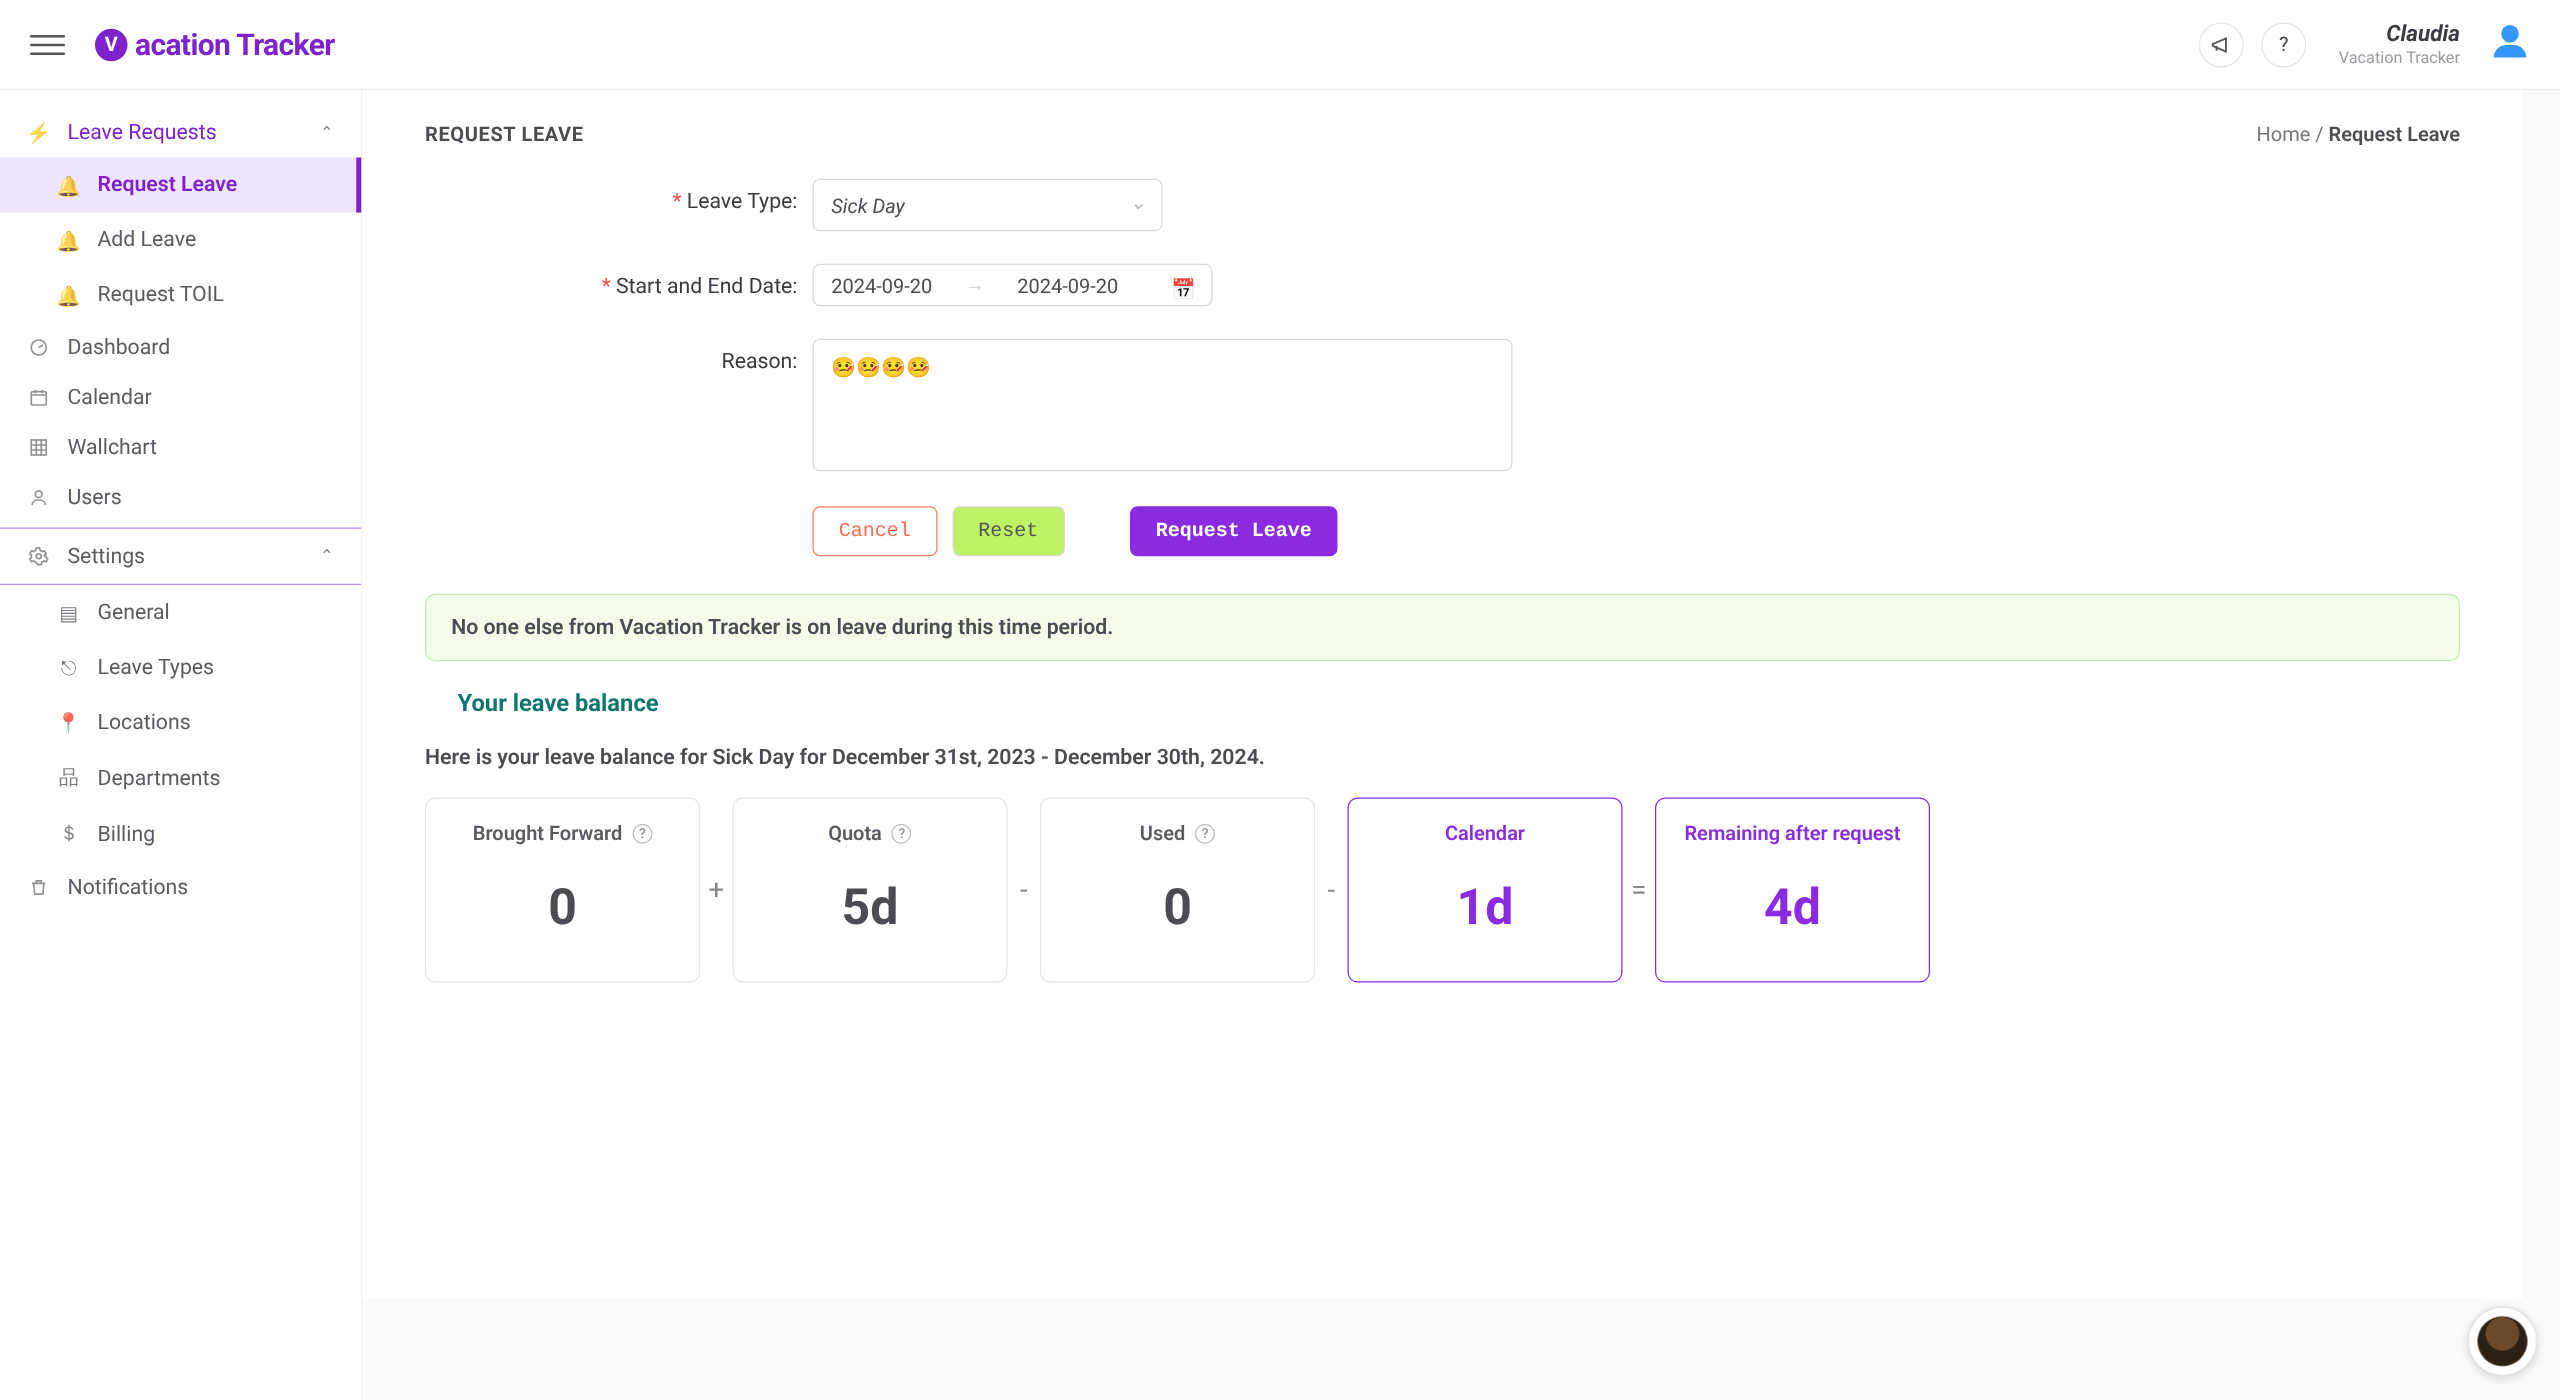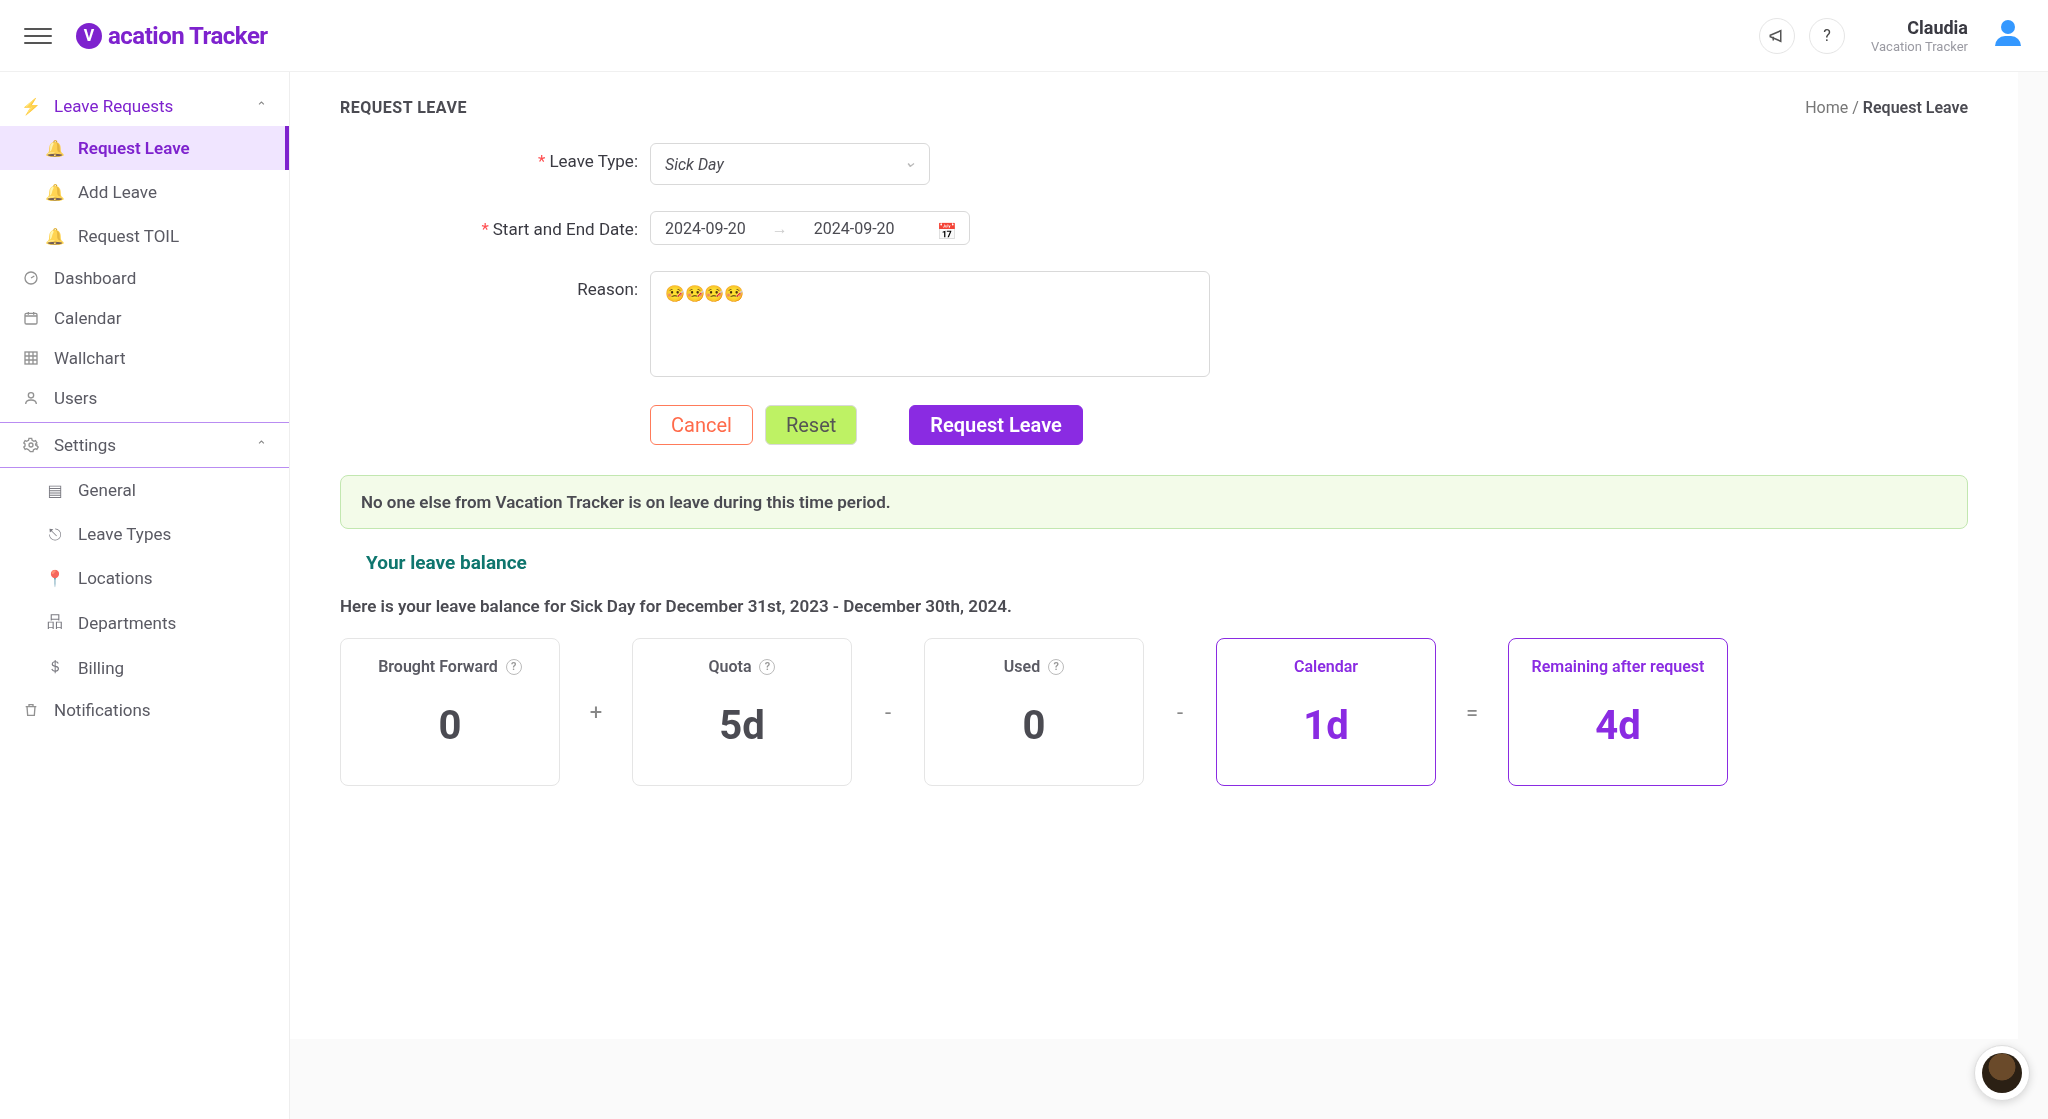--- a/index.html
+++ b/index.html
@@ -9,21 +9,21 @@
   
   .header { height:72px; display:flex; align-items:center; padding:0 24px; border-bottom:1px solid #f0f0f0; background:#fff; position:relative; z-index:20; }
   .hamburger { width:28px; height:28px; margin-right:24px; display:flex; flex-direction:column; justify-content:center; gap:5px; cursor:pointer; }
   .hamburger span { display:block; height:2px; background:#555; border-radius:1px; }
   .brand { display:flex; align-items:center; gap:6px; }
   .brand-logo { width:26px; height:26px; border-radius:50%; background:#7e22ce; display:flex; align-items:center; justify-content:center; color:#fff; font-weight:700; font-size:16px; }
   .brand-text { color:#7e22ce; font-weight:700; font-size:24px; letter-spacing:-0.5px; }
   .header-right { margin-left:auto; display:flex; align-items:center; gap:14px; }
   .icon-circle { width:36px; height:36px; border:1px solid #e5e5e5; border-radius:50%; display:flex; align-items:center; justify-content:center; color:#444; background:#fff; cursor:pointer; }
   .user-block { text-align:right; margin-left:12px; line-height:1.2; }
-  .user-name { font-weight:700; font-size:18px; color:#3a3a42; }
+  .user-name { font-weight:700; font-size:18px; color:#3a3a42;font-style:italic; }
   .user-sub { font-size:13px; color:#9a9aa2; }
   .avatar-icon { width:32px; height:32px; margin-left:10px; display:flex; flex-direction:column; align-items:center; cursor:pointer; }
   .avatar-head { width:14px; height:14px; border-radius:50%; background:#3498ff; }
   .avatar-body { width:26px; height:10px; border-radius:10px 10px 0 0; background:#3498ff; margin-top:2px; }
 
   
   .layout { display:flex; min-height:calc(100vh - 72px); }
   .sidebar { width:290px; border-right:1px solid #eee; background:#fff; padding:14px 0 40px; }
   .side-section { padding:10px 22px; display:flex; align-items:center; gap:14px; color:#5a5a63; font-size:17px; cursor:pointer; }
   .side-section.expandable { justify-content:flex-start; }
@@ -50,31 +50,31 @@
   .form-label .req { color:#ff4d4f; margin-right:4px; }
   .form-field { flex:1; }
   .select, .daterange, .textarea { border:1px solid #d9d9d9; border-radius:6px; background:#fff; font-size:16px; color:#4b4b52; }
   .select { height:42px; width:280px; padding:0 34px 0 14px; display:flex; align-items:center; position:relative; cursor:pointer;font-style:italic; }
   .select::after { content:"⌄"; position:absolute; right:12px; top:8px; color:#bbb; font-size:16px; pointer-events:none; }
   .daterange { height:34px; width:320px; padding:0 40px 0 14px; display:flex; align-items:center; position:relative; gap:26px; cursor:pointer; }
   .daterange .arrow { color:#ccc; }
   .daterange .cal { position:absolute; right:12px; top:10px; color:#bbb; font-size:16px; }
   .textarea { width:560px; min-height:106px; padding:10px 14px; resize:both; line-height:1.5; }
   .btnrow { display:flex; gap:12px; margin-left:310px; margin-top:28px; }
-  .btn { height:40px; padding:0 20px; border-radius:6px; font-size:20px; cursor:pointer; display:inline-flex; align-items:center; }
+  .btn { height:40px; padding:0 20px; border-radius:6px; font-size:16px; cursor:pointer; display:inline-flex; align-items:center;font-family:Liberation Mono, monospace; }
   .btn-cancel { border:1px solid #ff7b5a; color:#ff6a4a; background:#fff; }
   .btn-reset { border:1px solid #d9d9d9; color:#555; background:#bef264; }
   .btn-primary { background:#8a2be2; color:#fff; border:1px solid #8a2be2; font-weight:600; margin-left:40px; }
 
   .alert { margin-top:30px; padding:16px 20px; border:1px solid #c2e7b0; background:#f3fbe9; border-radius:8px; color:#4b4b52; font-size:17px; font-weight:600; }
 
   .balance-head { font-size:19px; font-weight:700; color:#0f766e; margin:22px 0 22px 26px; }
   .balance-desc { font-size:17px; color:#4b4b52; font-weight:600; margin-bottom:22px; }
 
-  .cards { display:flex; align-items:stretch; gap:26px; }
+  .cards { display:flex; align-items:stretch; gap:3px; }
   .card { border:1px solid #e5e5e5; border-radius:8px; padding:18px 20px 36px; text-align:center; width:220px; position:relative; }
   .card.highlight { border:1px solid #8a2be2; }
   .card-title { font-size:16px; color:#5a5a63; display:flex; align-items:center; justify-content:center; gap:8px; font-weight:600; }
   .card.highlight .card-title { color:#8a2be2; }
   .card-value { font-size:40px; font-weight:700; color:#4b4b52; margin-top:26px; }
   .card.highlight .card-value { color:#8a2be2; }
   .helpdot { width:16px; height:16px; border:1px solid #bbb; border-radius:50%; font-size:11px; color:#999; display:inline-flex; align-items:center; justify-content:center; cursor:pointer; }
   .op { font-size:22px; color:#888; align-self:center; width:20px; text-align:center; }
 
   .chat-bubble { position:fixed; right:18px; bottom:18px; width:56px; height:56px; border-radius:50%; background:#fff; border:1px solid #ddd; display:flex; align-items:center; justify-content:center; box-shadow:0 2px 8px rgba(0,0,0,.15); cursor:pointer; }

